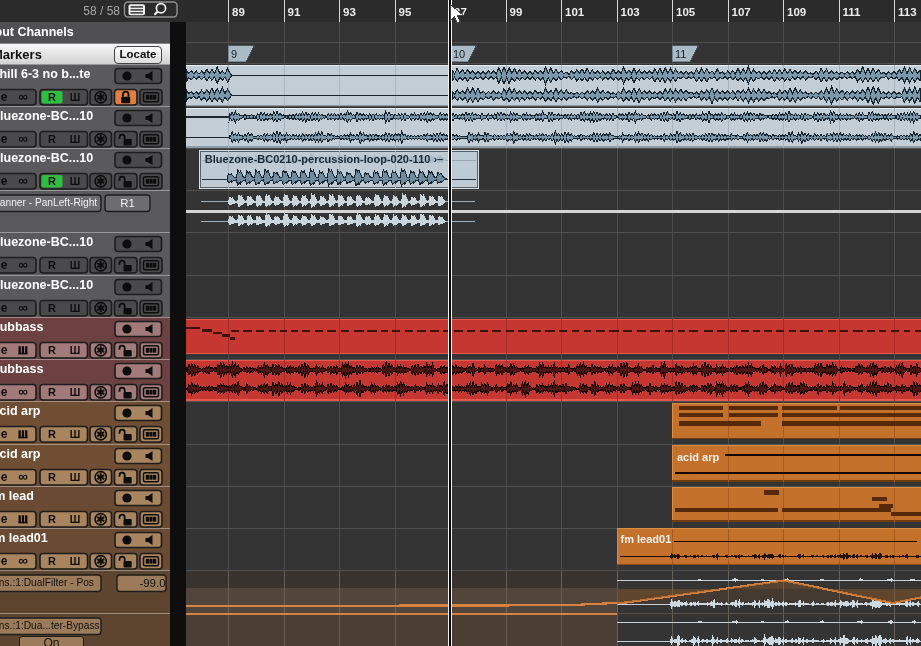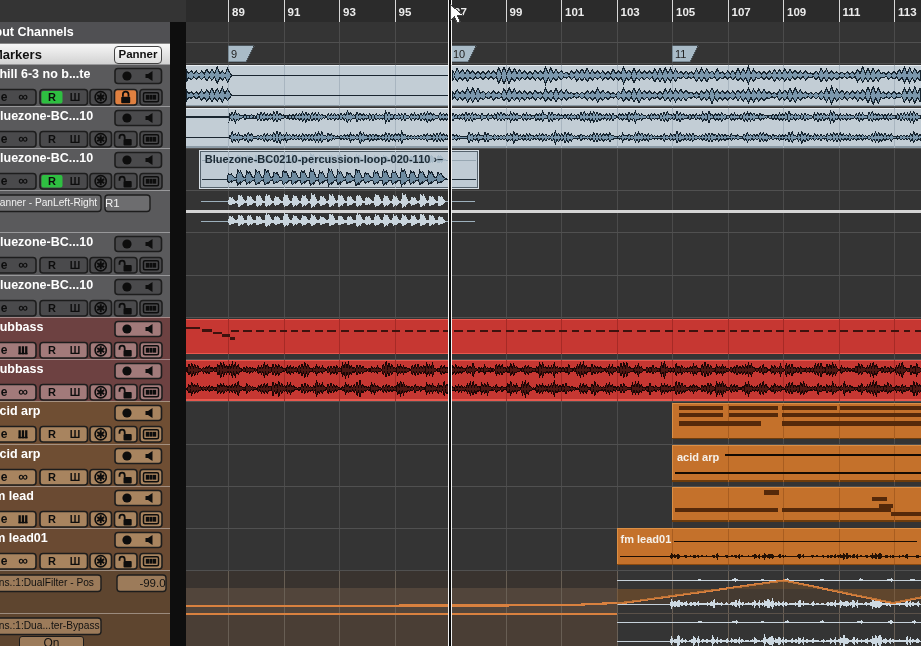--- a/index.html
+++ b/index.html
@@ -309,26 +309,38 @@
 <path d="M484.0,641.0 L484.0,640.6 L485.6,635.8 L487.2,640.4 L488.8,638.3 L490.4,639.4 L492.0,634.5 L493.6,636.4 L494.0,641.0 L494.0,641.0 L493.6,645.2 L492.0,646.9 L490.4,642.5 L488.8,643.4 L487.2,641.5 L485.6,645.7 L484.0,641.4 L484.0,641.0 Z M492.0,641.0 L492.0,640.6 L493.6,640.3 L495.2,639.6 L496.8,638.0 L498.0,641.0 L498.0,641.0 L496.8,643.7 L495.2,642.3 L493.6,641.7 L492.0,641.4 L492.0,641.0 Z M496.0,641.0 L496.0,640.6 L497.6,640.2 L499.2,639.1 L500.8,640.0 L502.0,641.0 L502.0,641.0 L500.8,641.9 L499.2,642.7 L497.6,641.7 L496.0,641.4 L496.0,641.0 Z M503.0,641.0 L503.0,640.6 L504.6,640.0 L506.2,638.5 L507.0,641.0 L507.0,641.0 L506.2,643.2 L504.6,641.9 L503.0,641.4 L503.0,641.0 Z M506.0,641.0 L506.0,640.6 L507.6,635.6 L509.2,637.8 L510.8,640.6 L512.4,635.4 L514.0,641.0 L514.0,641.0 L512.4,646.0 L510.8,641.4 L509.2,643.8 L507.6,645.8 L506.0,641.4 L506.0,641.0 Z M514.0,641.0 L514.0,640.6 L515.6,640.4 L517.2,638.5 L518.0,641.0 L518.0,641.0 L517.2,643.3 L515.6,641.6 L514.0,641.4 L514.0,641.0 Z M517.0,641.0 L517.0,640.6 L518.6,639.8 L520.2,639.4 L521.8,638.4 L523.0,641.0 L523.0,641.0 L521.8,643.3 L520.2,642.4 L518.6,642.1 L517.0,641.4 L517.0,641.0 Z M523.0,641.0 L523.0,640.6 L524.6,639.6 L526.2,640.2 L527.0,641.0 L527.0,641.0 L526.2,641.7 L524.6,642.3 L523.0,641.4 L523.0,641.0 Z M525.0,641.0 L525.0,640.6 L526.6,634.8 L528.2,638.9 L529.8,640.6 L531.4,637.0 L533.0,641.0 L533.0,641.0 L531.4,644.6 L529.8,641.4 L528.2,642.9 L526.6,646.5 L525.0,641.4 L525.0,641.0 Z M533.0,641.0 L533.0,640.6 L534.6,639.0 L536.2,639.2 L537.0,641.0 L537.0,641.0 L536.2,642.6 L534.6,642.8 L533.0,641.4 L533.0,641.0 Z M537.0,641.0 L537.0,640.6 L538.6,640.1 L540.2,639.2 L541.8,638.1 L543.0,641.0 L543.0,641.0 L541.8,643.6 L540.2,642.6 L538.6,641.8 L537.0,641.4 L537.0,641.0 Z M544.0,641.0 L544.0,640.6 L545.6,638.3 L547.2,640.2 L548.0,641.0 L548.0,641.0 L547.2,641.8 L545.6,643.4 L544.0,641.4 L544.0,641.0 Z M547.0,641.0 L547.0,640.6 L548.6,639.1 L550.2,639.0 L551.8,640.6 L553.4,636.8 L555.0,641.0 L555.0,641.0 L553.4,644.7 L551.8,641.4 L550.2,642.8 L548.6,642.7 L547.0,641.4 L547.0,641.0 Z M554.0,641.0 L554.0,640.6 L555.6,638.9 L557.2,639.7 L558.0,641.0 L558.0,641.0 L557.2,642.2 L555.6,642.9 L554.0,641.4 L554.0,641.0 Z M558.0,641.0 L558.0,640.6 L559.6,640.4 L561.2,639.7 L562.8,639.9 L564.0,641.0 L564.0,641.0 L562.8,642.0 L561.2,642.1 L559.6,641.6 L558.0,641.4 L558.0,641.0 Z M564.0,641.0 L564.0,640.6 L565.6,639.9 L567.2,639.1 L568.0,641.0 L568.0,641.0 L567.2,642.7 L565.6,642.0 L564.0,641.4 L564.0,641.0 Z M567.0,641.0 L567.0,640.6 L568.6,637.2 L570.2,639.0 L571.8,640.6 L573.4,639.5 L575.0,641.0 L575.0,641.0 L573.4,642.4 L571.8,641.4 L570.2,642.8 L568.6,644.4 L567.0,641.4 L567.0,641.0 Z M575.0,641.0 L575.0,640.6 L576.6,640.1 L578.2,639.4 L579.0,641.0 L579.0,641.0 L578.2,642.4 L576.6,641.8 L575.0,641.4 L575.0,641.0 Z M577.0,641.0 L577.0,640.6 L578.6,633.8 L580.2,639.7 L581.8,638.5 L583.4,636.9 L585.0,636.4 L586.6,635.9 L588.2,639.0 L589.0,641.0 L589.0,641.0 L588.2,642.8 L586.6,645.6 L585.0,645.1 L583.4,644.7 L581.8,643.3 L580.2,642.2 L578.6,647.4 L577.0,641.4 L577.0,641.0 Z M588.0,641.0 L588.0,640.6 L589.6,638.3 L591.2,639.6 L592.0,641.0 L592.0,641.0 L591.2,642.2 L589.6,643.4 L588.0,641.4 L588.0,641.0 Z M591.0,641.0 L591.0,640.6 L592.6,636.4 L594.2,637.4 L595.8,640.6 L597.4,636.7 L599.0,641.0 L599.0,641.0 L597.4,644.9 L595.8,641.4 L594.2,644.3 L592.6,645.2 L591.0,641.4 L591.0,641.0 Z M598.0,641.0 L598.0,640.6 L599.6,639.1 L601.2,639.4 L602.0,641.0 L602.0,641.0 L601.2,642.4 L599.6,642.7 L598.0,641.4 L598.0,641.0 Z M602.0,641.0 L602.0,640.6 L603.6,640.1 L605.2,639.4 L606.8,638.1 L608.0,641.0 L608.0,641.0 L606.8,643.6 L605.2,642.4 L603.6,641.8 L602.0,641.4 L602.0,641.0 Z M608.0,641.0 L608.0,640.6 L609.6,639.2 L611.2,638.7 L612.0,641.0 L612.0,641.0 L611.2,643.1 L609.6,642.6 L608.0,641.4 L608.0,641.0 Z M611.0,641.0 L611.0,640.6 L612.6,637.3 L614.2,637.8 L615.8,640.6 L617.4,636.2 L619.0,641.0 L619.0,641.0 L617.4,645.4 L615.8,641.4 L614.2,643.8 L612.6,644.4 L611.0,641.4 L611.0,641.0 Z M619.0,641.0 L619.0,640.6 L620.6,638.7 L622.2,638.9 L623.0,641.0 L623.0,641.0 L622.2,642.9 L620.6,643.1 L619.0,641.4 L619.0,641.0 Z M623.0,641.0 L623.0,640.6 L624.6,639.7 L626.2,639.4 L627.8,638.2 L629.0,641.0 L629.0,641.0 L627.8,643.5 L626.2,642.4 L624.6,642.1 L623.0,641.4 L623.0,641.0 Z M629.0,641.0 L629.0,640.6 L630.6,640.1 L632.2,639.2 L633.0,641.0 L633.0,641.0 L632.2,642.6 L630.6,641.8 L629.0,641.4 L629.0,641.0 Z M633.0,641.0 L633.0,640.6 L634.6,640.6 L636.2,640.0 L637.8,638.3 L639.0,641.0 L639.0,641.0 L637.8,643.4 L636.2,641.9 L634.6,641.4 L633.0,641.4 L633.0,641.0 Z M640.0,641.0 L640.0,640.6 L641.6,639.9 L643.2,640.2 L644.0,641.0 L644.0,641.0 L643.2,641.7 L641.6,641.9 L640.0,641.4 L640.0,641.0 Z M643.0,641.0 L643.0,640.6 L644.6,637.6 L646.2,639.5 L647.8,640.6 L649.4,636.7 L651.0,641.0 L651.0,641.0 L649.4,644.9 L647.8,641.4 L646.2,642.3 L644.6,644.1 L643.0,641.4 L643.0,641.0 Z M650.0,641.0 L650.0,640.6 L651.6,640.3 L653.2,638.6 L654.0,641.0 L654.0,641.0 L653.2,643.1 L651.6,641.6 L650.0,641.4 L650.0,641.0 Z M653.0,641.0 L653.0,640.6 L654.6,636.6 L656.2,639.7 L657.8,633.5 L659.4,637.8 L661.0,637.7 L662.6,638.6 L663.0,641.0 L663.0,641.0 L662.6,643.2 L661.0,644.0 L659.4,643.9 L657.8,647.7 L656.2,642.2 L654.6,645.0 L653.0,641.4 L653.0,641.0 Z M662.0,641.0 L662.0,640.6 L663.6,639.7 L665.2,639.5 L666.0,641.0 L666.0,641.0 L665.2,642.3 L663.6,642.2 L662.0,641.4 L662.0,641.0 Z M665.0,641.0 L665.0,640.6 L666.6,638.8 L668.2,636.1 L669.8,640.6 L671.4,637.3 L673.0,641.0 L673.0,641.0 L671.4,644.3 L669.8,641.4 L668.2,645.4 L666.6,642.9 L665.0,641.4 L665.0,641.0 Z M673.0,641.0 L673.0,640.6 L674.6,639.5 L676.2,639.0 L677.0,641.0 L677.0,641.0 L676.2,642.8 L674.6,642.3 L673.0,641.4 L673.0,641.0 Z M677.0,641.0 L677.0,640.6 L678.6,639.5 L680.2,638.7 L681.8,637.8 L683.0,641.0 L683.0,641.0 L681.8,643.9 L680.2,643.0 L678.6,642.4 L677.0,641.4 L677.0,641.0 Z M683.0,641.0 L683.0,640.6 L684.6,639.3 L686.2,640.2 L687.0,641.0 L687.0,641.0 L686.2,641.7 L684.6,642.5 L683.0,641.4 L683.0,641.0 Z M685.0,641.0 L685.0,640.6 L686.6,635.5 L688.2,639.3 L689.8,633.5 L691.4,638.7 L693.0,635.4 L694.6,634.9 L696.2,639.3 L697.0,641.0 L697.0,641.0 L696.2,642.5 L694.6,646.5 L693.0,646.0 L691.4,643.1 L689.8,647.8 L688.2,642.6 L686.6,646.0 L685.0,641.4 L685.0,641.0 Z M696.0,641.0 L696.0,640.6 L697.6,638.5 L699.2,639.0 L700.0,641.0 L700.0,641.0 L699.2,642.8 L697.6,643.3 L696.0,641.4 L696.0,641.0 Z M698.0,641.0 L698.0,640.6 L699.6,637.5 L701.2,639.6 L702.8,640.6 L704.4,637.5 L706.0,641.0 L706.0,641.0 L704.4,644.2 L702.8,641.4 L701.2,642.2 L699.6,644.2 L698.0,641.4 L698.0,641.0 Z M705.0,641.0 L705.0,640.6 L706.6,639.4 L708.2,639.2 L709.0,641.0 L709.0,641.0 L708.2,642.6 L706.6,642.4 L705.0,641.4 L705.0,641.0 Z M709.0,641.0 L709.0,640.6 L710.6,640.1 L712.2,640.3 L713.8,639.3 L715.0,641.0 L715.0,641.0 L713.8,642.5 L712.2,641.6 L710.6,641.8 L709.0,641.4 L709.0,641.0 Z M715.0,641.0 L715.0,640.6 L716.6,639.8 L718.2,639.8 L719.0,641.0 L719.0,641.0 L718.2,642.0 L716.6,642.1 L715.0,641.4 L715.0,641.0 Z M718.0,641.0 L718.0,640.6 L719.6,639.6 L721.2,635.5 L722.8,640.6 L724.4,636.2 L726.0,641.0 L726.0,641.0 L724.4,645.4 L722.8,641.4 L721.2,645.9 L719.6,642.3 L718.0,641.4 L718.0,641.0 Z M725.0,641.0 L725.0,640.6 L726.6,638.7 L728.2,639.9 L729.0,641.0 L729.0,641.0 L728.2,642.0 L726.6,643.1 L725.0,641.4 L725.0,641.0 Z M728.0,641.0 L728.0,640.6 L729.6,640.1 L731.2,638.1 L732.8,638.8 L734.0,641.0 L734.0,641.0 L732.8,643.0 L731.2,643.6 L729.6,641.8 L728.0,641.4 L728.0,641.0 Z" fill="#cdd9e2"></path>
 <path d="M0,606 L380,605.3 L440,602.5 L598,580.5 L707,603 L735,597.5" fill="none" stroke="#d9813f" stroke-width="2.2"></path>
 <path d="M430.5,589 L735,589 L735,597.5 L707,603 L598,580.5 L440,602.5 L430.5,604.8 Z" fill="#8c5a28" opacity="0.40"></path>
 <rect x="0" y="613.2" width="430.5" height="2.2" fill="#d9813f"></rect>
 <rect x="262" y="0" width="4" height="646" fill="#0a0a0a"></rect>
 <rect x="262" y="0" width="1" height="646" fill="#f2f2f2"></rect>
 <rect x="265" y="0" width="1" height="646" fill="#f2f2f2"></rect>
 <path d="M264.2,4.5 l0,16.5 l4.2,-4.0 l2.8,6.2 l3.0,-1.4 l-2.8,-6.0 l5.8,-0.7 Z" fill="#fdfdfd" stroke="#444" stroke-width="1"></path>
 </svg>
 <div style="position:absolute;left:170px;top:22px;width:16px;height:624px;background:#0e0e0e"></div>
+<div style="position:absolute;left:0;top:0;width:186px;height:22px;background:#2b2b2b">
+<div style="position:absolute;right:66px;top:4px;font:12px 'Liberation Sans',sans-serif;color:#a8a8a8">58 / 58</div>
+<svg width="186" height="22" viewBox="0 0 186 22" xmlns="http://www.w3.org/2000/svg" style="position:absolute;left:0;top:0">
+<rect x="124.5" y="2" width="52.5" height="15" rx="3.5" fill="none" stroke="#909090" stroke-width="1.4"></rect>
+<rect x="128.5" y="4.2" width="16.5" height="11" rx="2" fill="#f0f0f0"></rect>
+<rect x="130.5" y="6.2" width="12.5" height="1.4" fill="#2b2b2b"></rect>
+<rect x="130.5" y="9.2" width="12.5" height="1.4" fill="#2b2b2b"></rect>
+<rect x="130.5" y="12.2" width="12.5" height="1.4" fill="#2b2b2b"></rect>
+<circle cx="161" cy="8.2" r="4.6" fill="none" stroke="#ededed" stroke-width="1.7"></circle>
+<line x1="157.6" y1="11.6" x2="154.4" y2="14.8" stroke="#ededed" stroke-width="2.2"></line>
+</svg>
+    </div>
 <div style="position:absolute;left:0;top:22px;width:170px;height:21px;background:#505053;overflow:hidden">
       <div style="position:absolute;left:-27px;top:3px;font:bold 12.5px 'Liberation Sans',sans-serif;color:#fff;white-space:nowrap">Output Channels</div>
     </div>
 <div style="position:absolute;left:0;top:43px;width:170px;height:21px;background:linear-gradient(#f7f7f7,#d2d2d2);border-top:1px solid #888;box-sizing:border-box;overflow:hidden">
       <div style="position:absolute;left:-8px;top:3px;font:bold 13px 'Liberation Sans',sans-serif;color:#111;white-space:nowrap">Markers</div>
-      <div style="position:absolute;left:114px;top:2px;width:46px;height:16px;background:linear-gradient(#fff,#dcdcdc);border:1.5px solid #444;border-radius:4px;font:bold 11.5px 'Liberation Sans',sans-serif;color:#111;text-align:center;line-height:15px">Panner</div>
+      <div style="position:absolute;left:114px;top:2px;width:46px;height:16px;background:linear-gradient(#fff,#dcdcdc);border:1.5px solid #444;border-radius:4px;font:bold 11.5px 'Liberation Sans',sans-serif;color:#111;text-align:center;line-height:15px">Locate</div>
     </div>
 <div style="position:absolute;left:0;top:64px;width:170px;height:42px;background:#5a5a5c;border-top:1px solid rgba(255,255,255,0.38);box-sizing:border-box;overflow:hidden">
       <div style="position:absolute;left:-7.5px;top:2px;font:bold 12.5px 'Liberation Sans',sans-serif;color:#fff;white-space:nowrap">chill 6-3 no b...te</div>
       <svg width="170" height="42" viewBox="0 0 170 42" xmlns="http://www.w3.org/2000/svg" style="position:absolute;left:0;top:0">
         <rect x="115" y="3.5" width="46.5" height="15" rx="3" fill="#4a4a4c" stroke="#1d1d1d" stroke-width="1.6"></rect>
         <circle cx="127" cy="11" r="4.6" fill="#0d0d0d"></circle>
         <path d="M152.5,6 L152.5,16 L148,13 L145.5,13 L145.5,9 L148,9 Z" fill="#0d0d0d"></path>
         <rect x="-8" y="24.5" width="44" height="15.5" rx="3" fill="#4a4a4c" stroke="#1d1d1d" stroke-width="1.6"></rect>
         <text x="4" y="36.25" text-anchor="middle" font-size="12" font-weight="bold" fill="#0d0d0d" font-family="Liberation Sans, sans-serif">e</text>
         <text x="23" y="35.75" text-anchor="middle" font-size="13.5" font-weight="bold" fill="#0d0d0d" font-family="Liberation Sans, sans-serif">∞</text>
@@ -405,21 +417,21 @@
         <rect x="149.4" y="29.85" width="3.2" height="4.8" fill="#0d0d0d"></rect>
         <rect x="153.0" y="29.85" width="3.2" height="4.8" fill="#0d0d0d"></rect>
       </svg>
     </div>
 <div style="position:absolute;left:0;top:190px;width:170px;height:42px;background:#5a5a5c;border-top:1px solid rgba(255,255,255,0.38);box-sizing:border-box;overflow:hidden">
       <svg width="170" height="42" viewBox="0 0 170 42" xmlns="http://www.w3.org/2000/svg" style="position:absolute;left:0;top:0">
         <rect x="-30" y="4" width="131" height="16.5" rx="3" fill="#6d6d6f" stroke="#1d1d1d" stroke-width="1.4"></rect>
         <rect x="105" y="4" width="45" height="16.5" rx="3" fill="#6d6d6f" stroke="#1d1d1d" stroke-width="1.4"></rect>
       </svg>
       <div style="position:absolute;left:-7px;top:6px;width:106px;font:10.2px 'Liberation Sans',sans-serif;color:#f0f0f0;white-space:nowrap;overflow:hidden">Panner - PanLeft-Right</div>
-      <div style="position:absolute;left:105px;top:6px;width:45px;text-align:left;font:11.5px 'Liberation Sans',sans-serif;color:#f0f0f0">R1</div>
+      <div style="position:absolute;left:105px;top:6px;width:45px;text-align:center;font:11.5px 'Liberation Sans',sans-serif;color:#f0f0f0">R1</div>
     </div>
 <div style="position:absolute;left:0;top:232px;width:170px;height:43px;background:#5a5a5c;border-top:1px solid rgba(255,255,255,0.38);box-sizing:border-box;overflow:hidden">
       <div style="position:absolute;left:-9px;top:2px;font:bold 12.5px 'Liberation Sans',sans-serif;color:#fff;white-space:nowrap">Bluezone-BC...10</div>
       <svg width="170" height="43" viewBox="0 0 170 43" xmlns="http://www.w3.org/2000/svg" style="position:absolute;left:0;top:0">
         <rect x="115" y="3.5" width="46.5" height="15" rx="3" fill="#4a4a4c" stroke="#1d1d1d" stroke-width="1.6"></rect>
         <circle cx="127" cy="11" r="4.6" fill="#0d0d0d"></circle>
         <path d="M152.5,6 L152.5,16 L148,13 L145.5,13 L145.5,9 L148,9 Z" fill="#0d0d0d"></path>
         <rect x="-8" y="24.5" width="44" height="15.5" rx="3" fill="#4a4a4c" stroke="#1d1d1d" stroke-width="1.6"></rect>
         <text x="4" y="36.25" text-anchor="middle" font-size="12" font-weight="bold" fill="#0d0d0d" font-family="Liberation Sans, sans-serif">e</text>
         <text x="23" y="35.75" text-anchor="middle" font-size="13.5" font-weight="bold" fill="#0d0d0d" font-family="Liberation Sans, sans-serif">∞</text>

